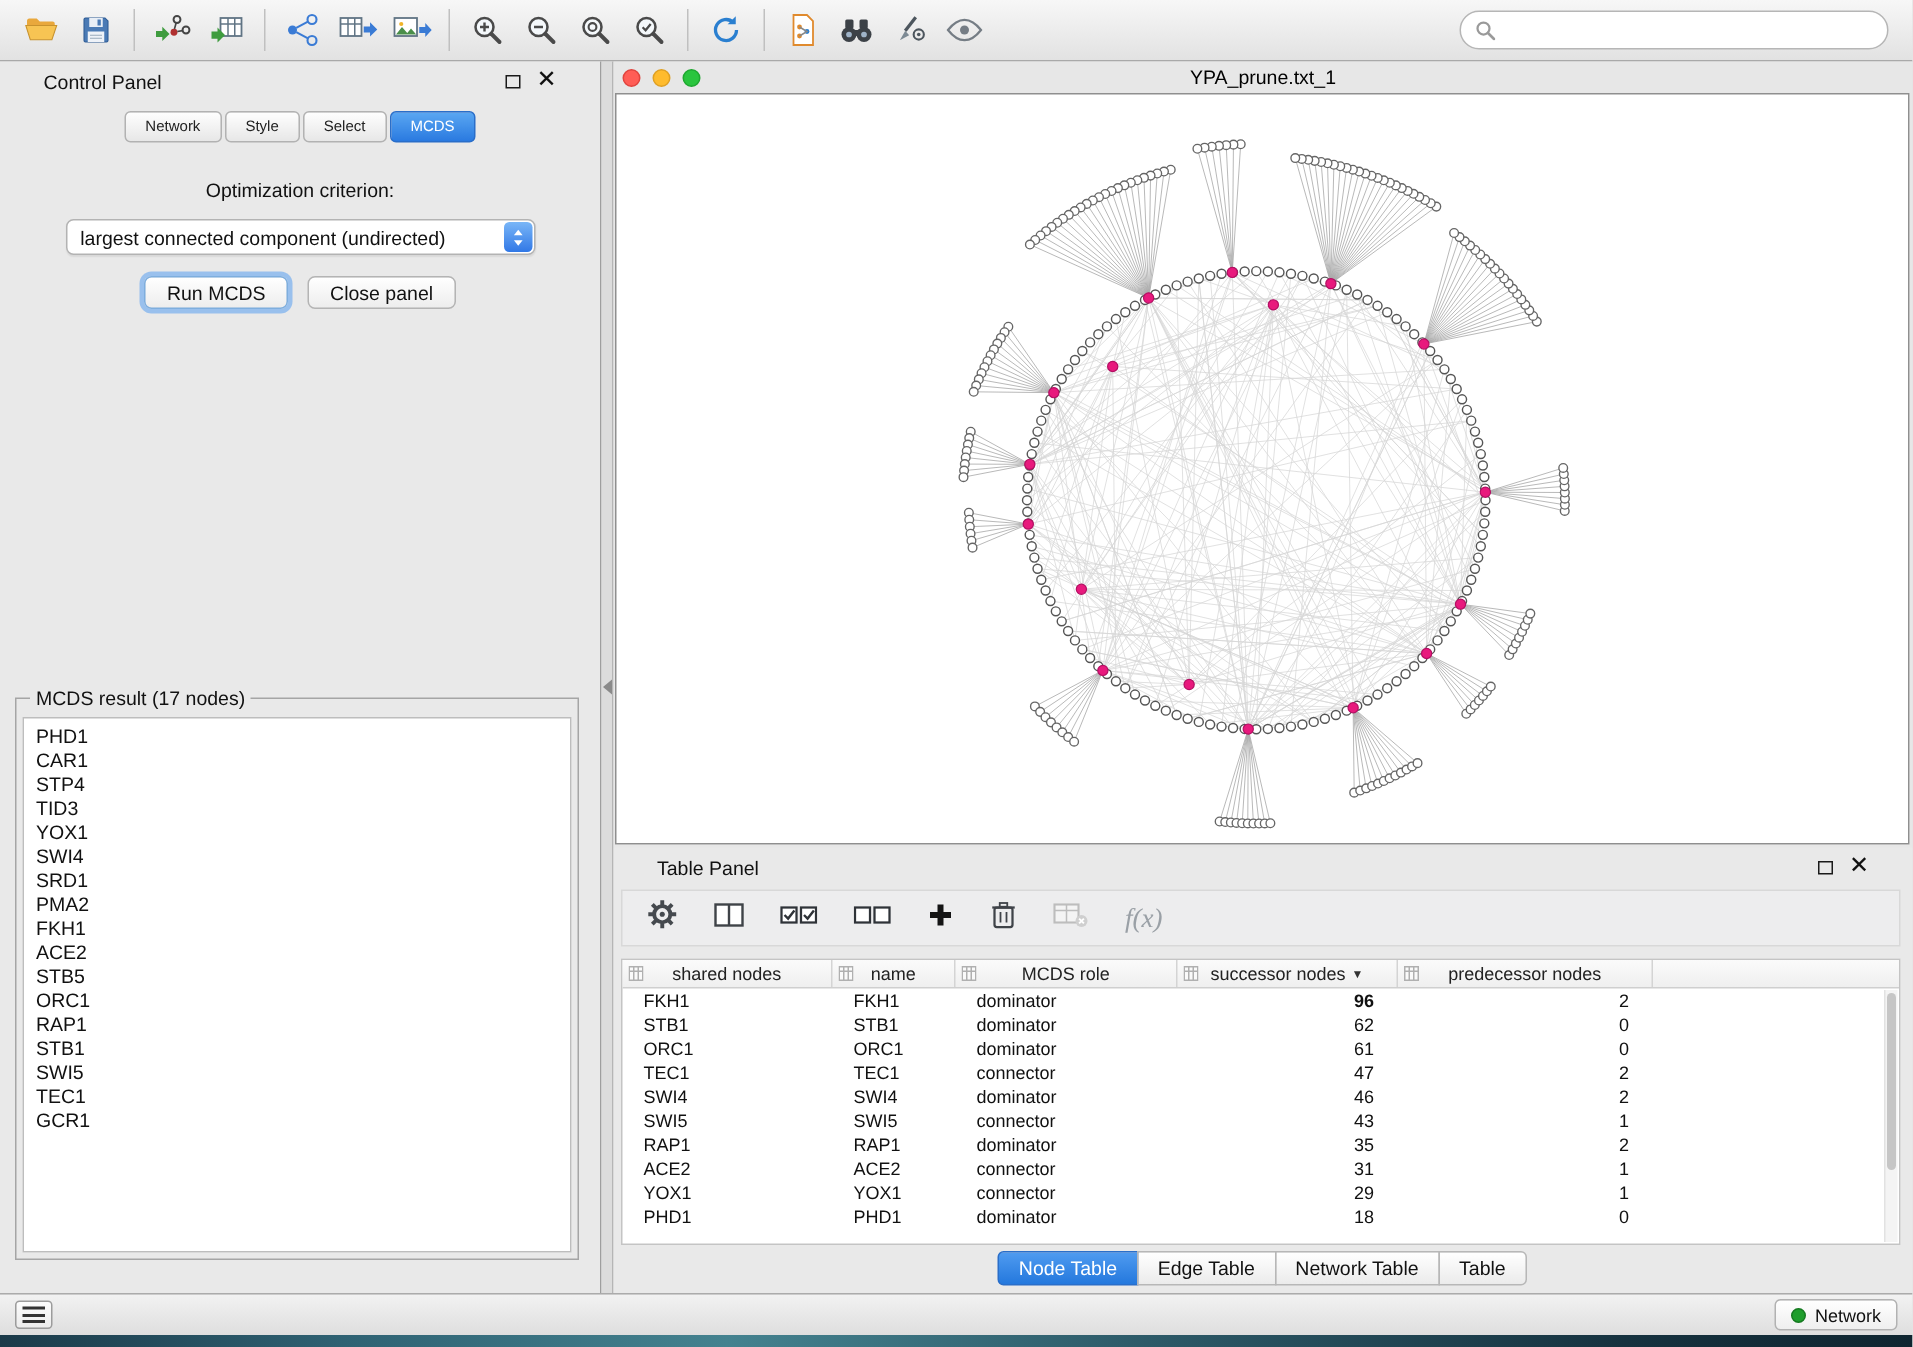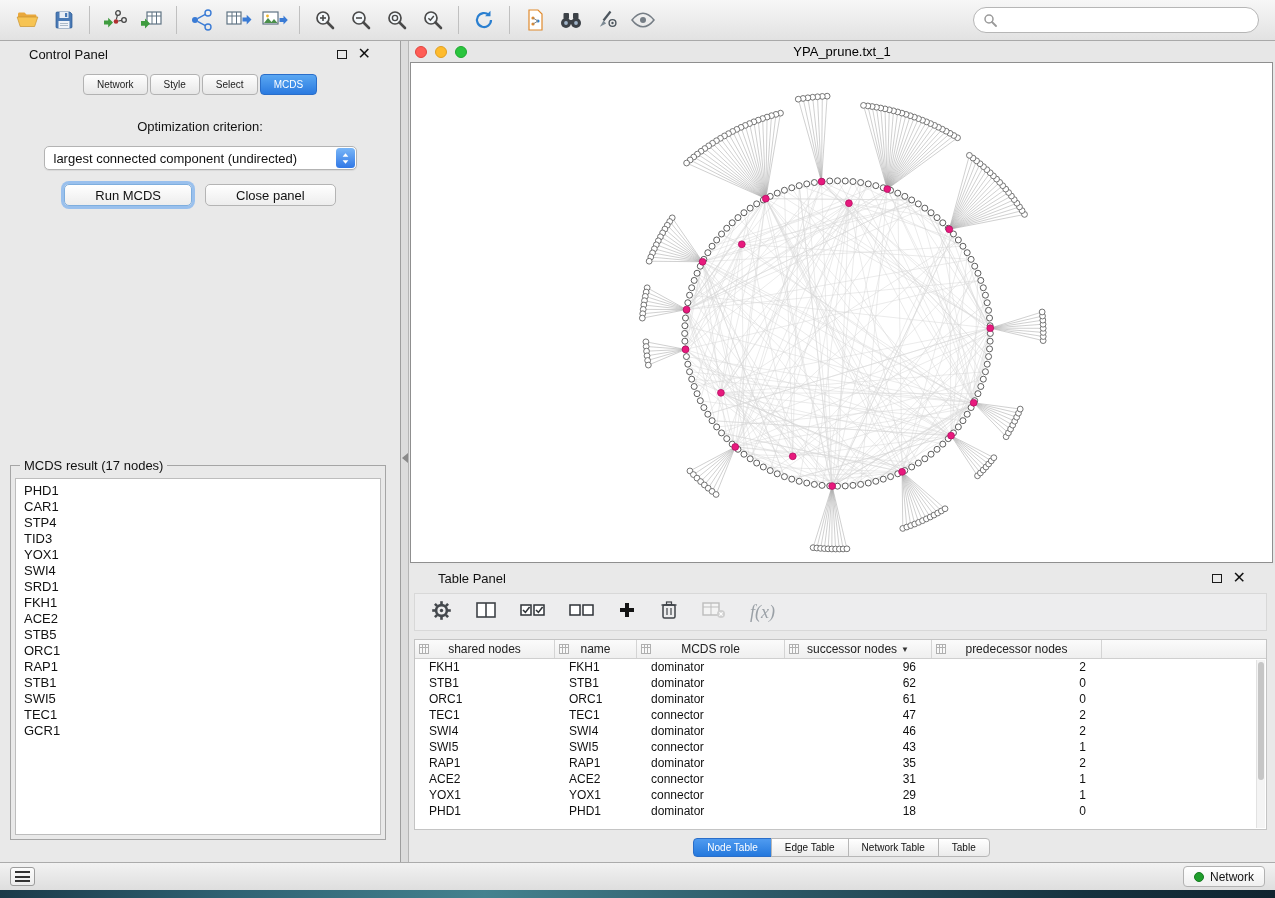--- a/index.html
+++ b/index.html
@@ -28,21 +28,21 @@
   .cp-tab{font-size:10px;padding:4px 13px;background:linear-gradient(#fefefe,#e7e7e7);
     border:1px solid #b2b2b2;border-radius:4px;color:#222;cursor:default;}
   .cp-tab.active{background:linear-gradient(#5aa7f2,#2a7ae0);border-color:#2a6ec9;color:#fff;}
   #opt-label{text-align:center;font-size:13px;margin-top:24px;}
   #criterion{width:313px;height:24px;margin:12px auto 0;position:relative;background:#fff;
     border:1px solid #b3b3b3;border-radius:5px;font-size:13px;display:flex;align-items:center;
     padding:0 24px 0 9px;box-shadow:0 1px 1px rgba(0,0,0,.07);}
   #criterion .cap{position:absolute;top:1px;right:1px;bottom:1px;width:19px;border-radius:3.5px;
     background:linear-gradient(#79b6f7,#3178e6);display:flex;align-items:center;justify-content:center;}
   #cp-buttons{display:flex;justify-content:center;gap:13px;margin-top:14px;}
-  .mac-btn{height:22px;padding:0 30px;font-size:13px;background:linear-gradient(#ffffff,#ededed);
+  .mac-btn{height:22px;padding:0 14px;font-size:13px;background:linear-gradient(#ffffff,#ededed);
     border:1px solid #b4b4b4;border-radius:5px;color:#111;display:flex;align-items:center;}
   .mac-btn.focus{box-shadow:0 0 0 3px rgba(110,170,240,.65);border-color:#7eaede;}
   #mcds-group{position:absolute;left:10px;right:14px;top:424px;bottom:22px;border:1px solid #a5a5a5;}
   #mcds-legend{position:absolute;top:-8px;left:9px;background:#e9e9e9;padding:0 4px;font-size:13px;}
   #mcds-list{position:absolute;left:4px;right:4px;top:12px;bottom:4px;background:#fff;
     border:1px solid #bdbdbd;font-size:13px;padding:4px 0 0 8px;overflow:hidden;}
   #mcds-list div{line-height:16px;}
 
   
   #splitter{position:absolute;left:401px;top:41px;width:8px;bottom:36px;background:#dcdcdc;
@@ -74,21 +74,21 @@
     border-right:1px solid #d4d4d4;color:#222;gap:4px;flex:none;}
   .th.filler{flex:1;border-right:none;}
   .th .mini{position:absolute;left:4px;top:4px;line-height:0;}
   .sort-arrow{font-size:8px;color:#333;}
   .trow{display:flex;height:16px;font-size:12px;align-items:center;}
   .cell{padding-left:14px;white-space:nowrap;overflow:hidden;flex:none;}
   .cell.num{padding:0 16px 0 0;text-align:right;}
   #tbl-scroll{position:absolute;right:1px;top:20px;bottom:1px;width:9px;background:#f4f4f4;border-left:1px solid #e2e2e2;}
   #tbl-thumb{position:absolute;left:1px;right:1px;top:2px;height:118px;background:#c6c6c6;border-radius:4px;}
   #tp-tabs{position:absolute;left:0;right:0;bottom:5px;display:flex;justify-content:center;}
-  .tp-tab{font-size:10px;padding:3px 13px;background:linear-gradient(#ffffff,#ebebeb);
+  .tp-tab{font-size:13px;padding:3px 13px;background:linear-gradient(#ffffff,#ebebeb);
     border:1px solid #b7b7b7;margin-left:-1px;color:#111;text-align:center;}
   .tp-tab.active{background:linear-gradient(#4f9bf0,#2478dd);color:#fff;border-color:#2a6ec9;}
   .tp-tab:first-child{border-radius:4px 0 0 4px;}
   .tp-tab:last-child{border-radius:0 4px 4px 0;}
 
   
   #status-bar{position:absolute;left:0;right:0;bottom:8px;height:28px;
     background:linear-gradient(#f2f2f2,#dedede);border-top:1px solid #ababab;
     display:flex;align-items:center;padding:0 10px;}
   #hamburger{width:25px;height:19px;border:1px solid #9c9c9c;border-radius:3px;
@@ -283,20 +283,21 @@
     <div id="mcds-group">
       <div id="mcds-legend">MCDS result (17 nodes)</div>
       <div id="mcds-list">
           <div>PHD1</div>
           <div>CAR1</div>
           <div>STP4</div>
           <div>TID3</div>
           <div>YOX1</div>
           <div>SWI4</div>
           <div>SRD1</div>
+          <div>PMA2</div>
           <div>FKH1</div>
           <div>ACE2</div>
           <div>STB5</div>
           <div>ORC1</div>
           <div>RAP1</div>
           <div>STB1</div>
           <div>SWI5</div>
           <div>TEC1</div>
           <div>GCR1</div>
         </div>
@@ -1151,21 +1152,21 @@
               </svg></span>
             <span>predecessor nodes</span>
           </div>
           <div class="th filler"></div>
         </div>
       <div id="tbl-body">
           <div class="trow">
             <div class="cell" style="width: 140px;">FKH1</div>
             <div class="cell" style="width: 82px;">FKH1</div>
             <div class="cell" style="width: 148px;">dominator</div>
-            <div class="cell num" style="width: 147px;">96</div>
+            <div class="cell num" style="width: 147px; font-weight: bold;">96</div>
             <div class="cell num" style="width: 170px;">2</div>
           </div>
           <div class="trow">
             <div class="cell" style="width: 140px;">STB1</div>
             <div class="cell" style="width: 82px;">STB1</div>
             <div class="cell" style="width: 148px;">dominator</div>
             <div class="cell num" style="width: 147px;">62</div>
             <div class="cell num" style="width: 170px;">0</div>
           </div>
           <div class="trow">

